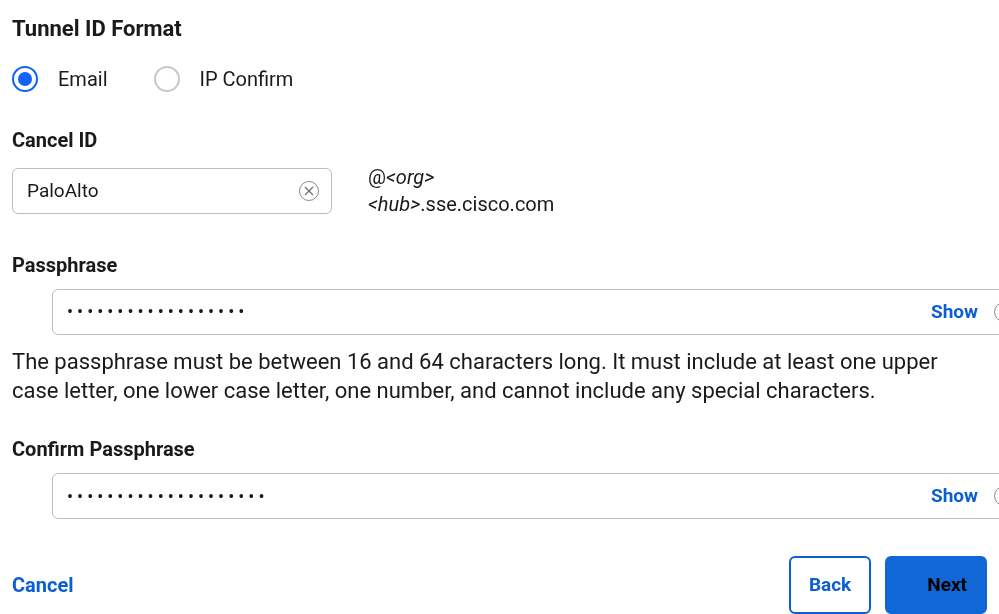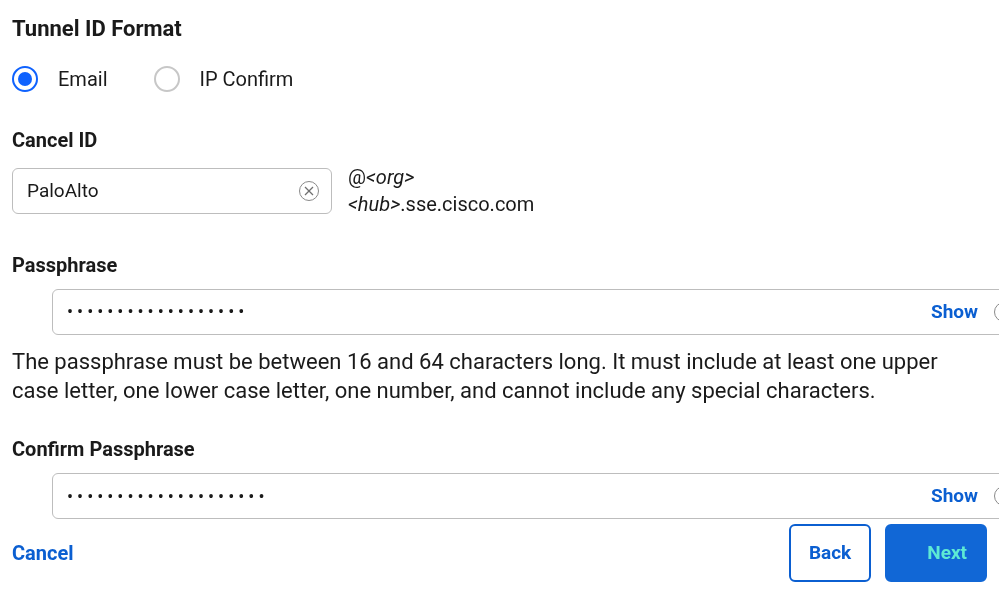--- a/index.html
+++ b/index.html
@@ -46,21 +46,21 @@
   }
   .radio.selected .ring{border-color:var(--blue-strong);border-width:2px;}
   .radio .dot{
     width:14px;height:14px;border-radius:50%;background:var(--blue-strong);
     display:none;
   }
   .radio.selected .dot{display:block;}
   .radio .lbl{font-size:20px;color:var(--text);}
 
   
-  .tunnel-row{display:flex;align-items:center;gap:16px;margin-bottom:34px;}
+  .tunnel-row{display:flex;align-items:center;gap:36px;margin-bottom:34px;}
   .input.small{
     width:320px;
   }
   .input{
     display:flex;align-items:center;gap:8px;
     border:1px solid var(--border-input);
     border-radius:6px;
     padding:0 12px;
     height:46px;
     background:#fff;
@@ -94,38 +94,38 @@
   .help{
     font-size:22px;color:var(--text);
     margin:12px 0 30px 0;
     max-width:960px;
   }
   .block{margin-bottom:10px;}
 
   
   .footer{
     position:absolute;
-    left:12px;right:12px;bottom:32px;
+    left:12px;right:12px;bottom:0;
     display:flex;align-items:center;justify-content:space-between;
   }
   .cancel-link{
     color:var(--blue);font-weight:700;font-size:20px;cursor:pointer;
   }
   .btn-row{display:flex;gap:14px;}
   .btn{
     height:58px;min-width:74px;padding:0 18px;
     border-radius:6px;font-weight:700;font-size:19px;
     display:flex;align-items:center;justify-content:center;
     cursor:pointer;user-select:none;
   }
   .btn.secondary{
     background:#fff;border:2px solid var(--blue);color:var(--blue);
   }
   .btn.primary{
-    background:#1167d6;border:2px solid #1167d6;color:#5eead4;padding-left:40px;
+    background:#1167d6;border:2px solid #1167d6;color:#000000;padding-left:40px;
   }
 </style>
 </head>
 <body>
 
 <div class="section-title">Tunnel ID Format</div>
 
 <div class="radio-row">
   <div class="radio selected">
     <span class="ring">

